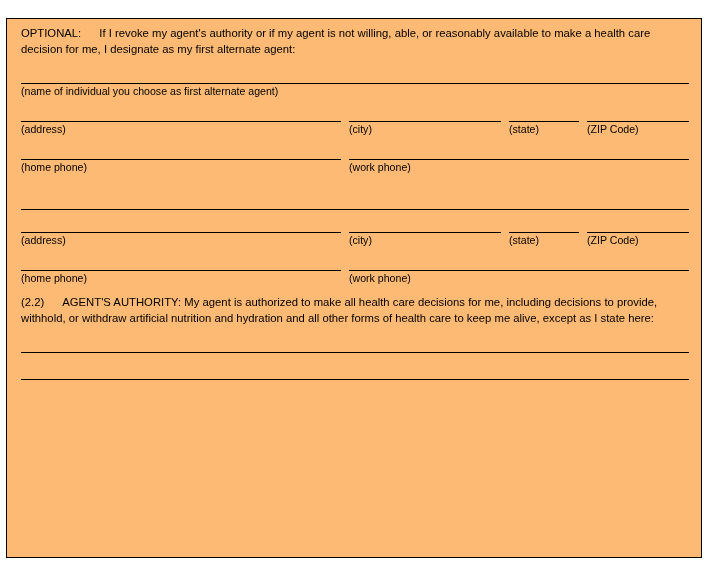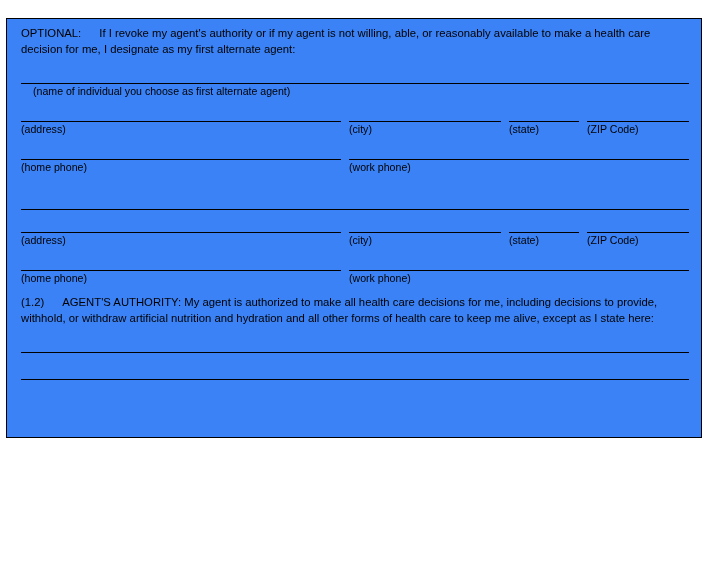--- a/index.html
+++ b/index.html
@@ -22,24 +22,24 @@
     font-size: 12px;
     font-family: "Liberation Serif", serif;
     color: #a16207;
     letter-spacing: 0.2px;
   }
   .doc-frame {
     position: absolute;
     left: 6px;
     top: 18px;
     width: 696px;
-    height: 420px;
+    height: 540px;
     border: 1px solid #000000;
     box-sizing: border-box;
-    background: #3b82f6;
+    background: #fdba74;
   }
   .doc-inner {
     position: absolute;
     left: 14px;
     top: 6px;
     width: 668px;
   }
   .para {
     font-size: 11.3px;
     line-height: 1.42;
@@ -89,21 +89,21 @@
     <p class="para">
       <span class="lead">OPTIONAL:</span><span class="gap-indent"></span><span>If I revoke my agent's authority or if my agent is not willing, able, or reasonably available to make a health care decision for me, I designate as my first alternate agent:</span>
     </p>
 
     <div class="spacer-26"></div>
 
     <div class="line-row">
       <div class="rule" style="left:0; width:668px;"></div>
     </div>
     <div class="caption-row">
-      <span class="cap" style="left:12px;">(name of individual you choose as first alternate agent)</span>
+      <span class="cap" style="left:0;">(name of individual you choose as first alternate agent)</span>
     </div>
 
     <div class="spacer-22"></div>
 
     <div class="line-row">
       <div class="rule" style="left:0; width:320px;"></div>
       <div class="rule" style="left:328px; width:152px;"></div>
       <div class="rule" style="left:488px; width:70px;"></div>
       <div class="rule" style="left:566px; width:102px;"></div>
     </div>
@@ -156,21 +156,21 @@
       <div class="rule" style="left:328px; width:340px;"></div>
     </div>
     <div class="caption-row">
       <span class="cap" style="left:0;">(home phone)</span>
       <span class="cap" style="left:328px;">(work phone)</span>
     </div>
 
     <div class="spacer-8"></div>
 
     <p class="para">
-      <span>(1.2)</span><span class="gap-indent"></span><span class="lead">AGENT'S AUTHORITY:</span>
+      <span>(2.2)</span><span class="gap-indent"></span><span class="lead">AGENT'S AUTHORITY:</span>
       <span>My agent is authorized to make all health care decisions for me, including decisions to provide, withhold, or withdraw artificial nutrition and hydration and all other forms of health care to keep me alive, except as I state here:</span>
     </p>
 
     <div class="spacer-26"></div>
 
     <div class="line-row">
       <div class="rule" style="left:0; width:668px;"></div>
     </div>
 
     <div class="spacer-26"></div>

